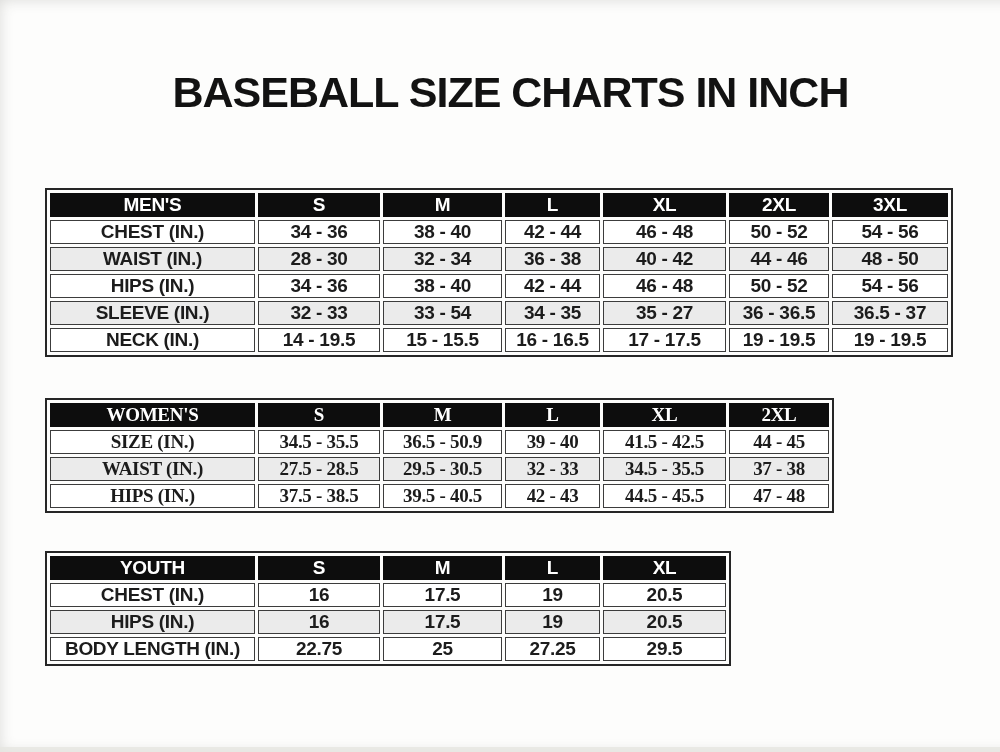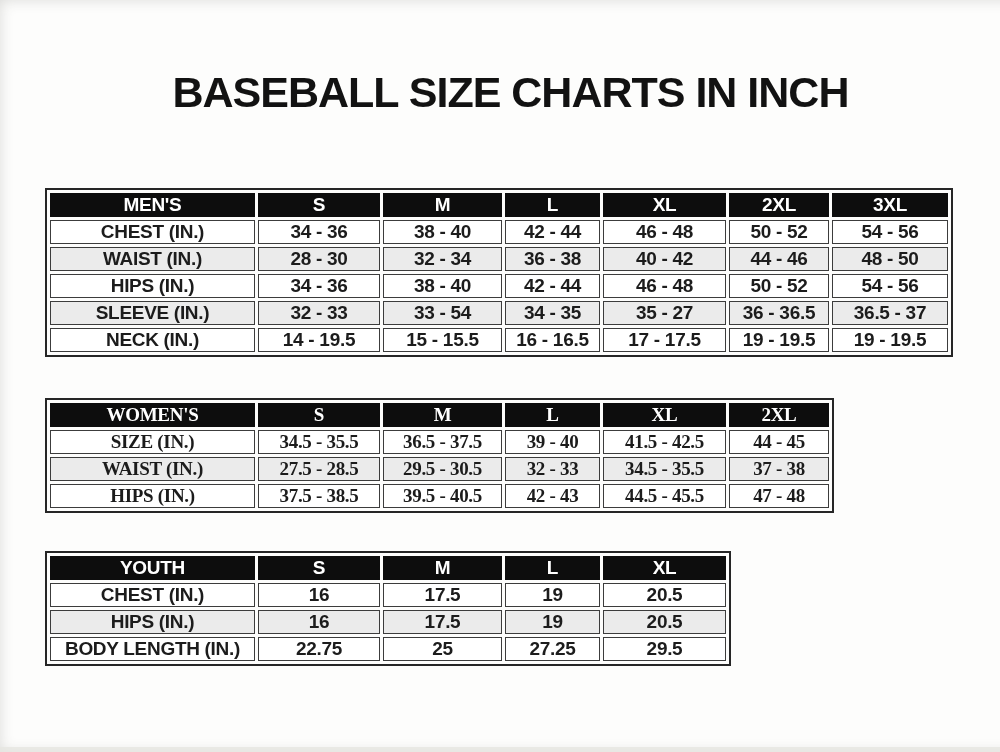--- a/index.html
+++ b/index.html
@@ -170,21 +170,21 @@
           <th>M</th>
           <th>L</th>
           <th>XL</th>
           <th>2XL</th>
         </tr>
       </thead>
       <tbody>
         <tr>
           <td>SIZE (IN.)</td>
           <td>34.5 - 35.5</td>
-          <td>36.5 - 37.5</td>
+          <td>36.5 - 50.9</td>
           <td>39 - 40</td>
           <td>41.5 - 42.5</td>
           <td>44 - 45</td>
         </tr>
         <tr>
           <td>WAIST (IN.)</td>
           <td>27.5 - 28.5</td>
           <td>29.5 - 30.5</td>
           <td>32 - 33</td>
           <td>34.5 - 35.5</td>

